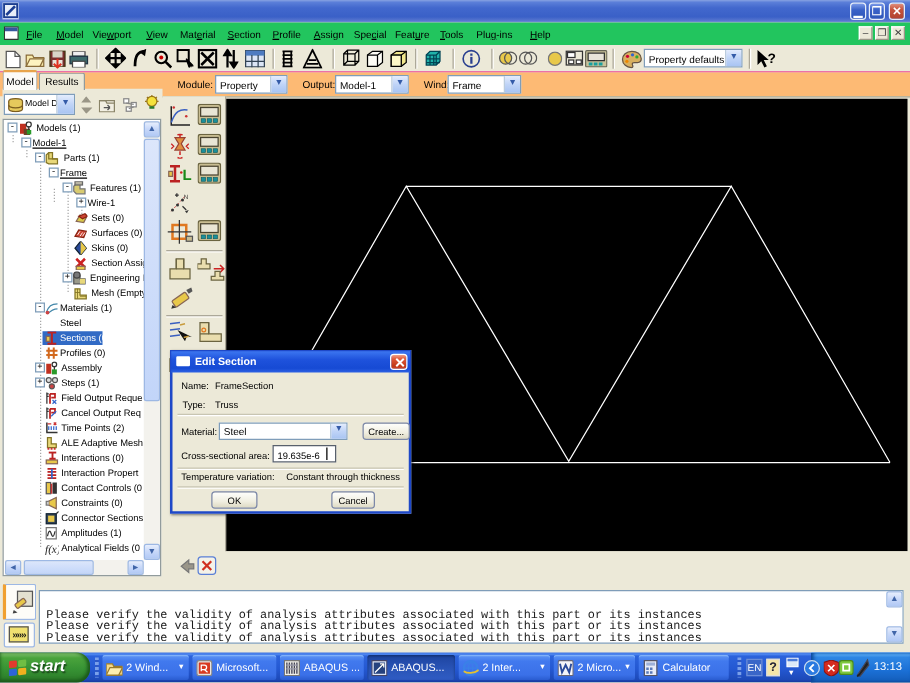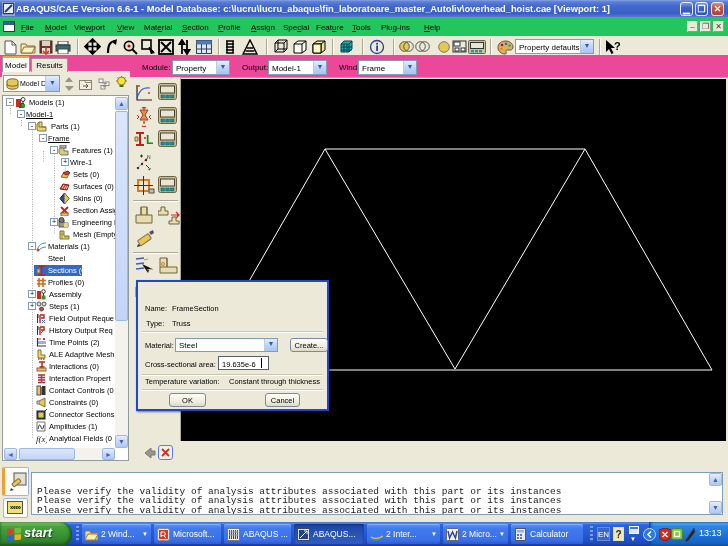--- a/index.html
+++ b/index.html
@@ -10,24 +10,24 @@
 #titlebar{left:0;top:0;width:728px;height:18px;background:linear-gradient(180deg,#88a3e2 0%,#5b7fd9 10%,#4268cd 35%,#3a60c7 75%,#5776cf 92%,#7d92da 100%);color:#fff;font-weight:bold;font-size:9.3px}
 #titlebar .txt{left:16px;top:4px;white-space:nowrap}
 .capbtn{top:2px;width:13px;height:14px;border-radius:3px;border:1px solid #e6edf8;color:#fff;font-size:9px;text-align:center;line-height:12px}
 .bmin,.bmax{background:linear-gradient(180deg,#7a99e8,#3a62c8 40%,#2e55b8)}
 .bclose{background:linear-gradient(180deg,#e0907e,#c6523c 40%,#b04330)}
 
 #menubar{left:0;top:18px;width:728px;height:18px;background:#22c55e;font-size:8px;color:#000}
 #menubar span{position:absolute;top:5px}
 .mdibtn{top:3px;width:11px;height:11px;background:#ece9d8;border:1px solid #fff;border-right-color:#9a9687;border-bottom-color:#9a9687;color:#404040;font-size:8px;text-align:center;line-height:9px}
 
-#toolbar{left:0;top:36px;width:728px;height:22px;background:#ece9d8;border-bottom:3px solid #ec4899}
+#toolbar{left:0;top:36px;width:728px;height:22px;background:#ece9d8;border-bottom:1px solid #ec4899}
 .tsep{position:absolute;top:3px;width:1px;height:16px;background:#aca899;box-shadow:1px 0 0 #fff}
 
-#ctx{left:0;top:58px;width:728px;height:19px;background:#ec4899;font-size:8px}
+#ctx{left:0;top:58px;width:728px;height:19px;background:#fdba74;font-size:8px}
 .combo{position:absolute;height:15px;background:#fff;border:1px solid #7f9db9;font-size:8px;color:#000}
 .combo .cbtxt{position:absolute;left:3px;top:2.5px;white-space:nowrap}
 .cbbtn{position:absolute;right:0;top:0;width:13px;height:13px;background:linear-gradient(180deg,#e3ecfd,#c0d4f7 50%,#a8c4f2);border-left:1px solid #bcd;color:#345ba8;font-size:7px;text-align:center;line-height:13px}
 .cbbtn:after{content:"▼";position:relative;top:-1px}
 
 .tab{position:absolute;font-size:8px;text-align:center;border:1px solid #919b9c;border-bottom:none;border-radius:2px 2px 0 0}
 
 #treewrap{left:2px;top:71px;width:128px;height:390px;background:#ece9d8}
 #treebox{left:2px;top:95px;width:127px;height:366px;background:#fff;border:1px solid #919b9c;overflow:hidden}
 .trow{position:absolute;white-space:nowrap;font-size:7.5px;color:#000;height:12px;line-height:11.5px}
@@ -55,21 +55,20 @@
 </style>
 </head>
 <body>
 
 <div class="a" id="titlebar">
   <svg class="a" style="left:2px;top:2px" width="13" height="14">
       <rect x="0" y="0" width="13" height="13" fill="#1b3d91" stroke="#dce6f8" stroke-width="1"></rect>
       <rect x="2" y="2" width="9" height="9" fill="#e8eef8"></rect>
       <line x1="3" y1="10" x2="10" y2="3" stroke="#1b3d91" stroke-width="2"></line>
     </svg>
-  <div class="a txt">ABAQUS/CAE Version 6.6-1 - Model Database: c:\lucru\lucru_abaqus\fin_laboratoare_master_Autoliv\overhead_hoist.cae [Viewport: 1]</div>
   <div class="a capbtn bmin" style="left:680px">▁</div>
   <div class="a capbtn bmax" style="left:695px">❐</div>
   <div class="a capbtn bclose" style="left:711px">✕</div>
 </div>
 
 <div class="a" id="menubar">
   <svg class="a" style="left:3px;top:3px" width="12" height="11">
       <rect x="0.5" y="0.5" width="11" height="10" fill="#fff" stroke="#333"></rect>
       <rect x="1" y="1" width="10" height="3" fill="#35589e"></rect>
     </svg>
@@ -368,21 +367,21 @@
       <path d="M1.5 1v9M1 2h2M1 4h2" stroke="#333"></path>
       <path d="M4 2h4v3H5M4 2v8" stroke="#b22" stroke-width="1.4" fill="none"></path>
       <path d="M6 7l3 3M9 7l-3 3" stroke="#36c"></path>
     </svg>
 <div class="trow" style="left:46px;top:217px;color:#000;">Field Output Reque</div>
 <svg class="ticon" style="left:33px;top:229px" viewBox="0 0 11 11">
       <path d="M1.5 1v9M1 2h2M1 4h2" stroke="#333"></path>
       <path d="M4 2h4v3H5M4 2v8" stroke="#b22" stroke-width="1.4" fill="none"></path>
       <path d="M5 8l4-4" stroke="#36c"></path>
     </svg>
-<div class="trow" style="left:46px;top:229px;color:#000;">History Output Req</div>
+<div class="trow" style="left:46px;top:229px;color:#000;">Cancel Output Req</div>
 <svg class="ticon" style="left:33px;top:241px" viewBox="0 0 11 11">
       <path d="M1.5 1v8M1 9h9" stroke="#333" stroke-width="1.2"></path>
       <path d="M3 4v3M5 4v3M7 4v3M9 4v3" stroke="#36c"></path>
       <path d="M2 2h3M7 1l2 2M9 1l-2 2" stroke="#c33"></path>
     </svg>
 <div class="trow" style="left:46px;top:241px;color:#000;">Time Points (2)</div>
 <svg class="ticon" style="left:33px;top:253px" viewBox="0 0 11 11">
       <path d="M2 1h3v5h4v3H2z" fill="#e8d87a" stroke="#847526"></path>
       <path d="M2 10h7" stroke="#c33" stroke-width="1.5" stroke-dasharray="1.5 1"></path>
     </svg>
@@ -638,20 +637,29 @@
       <rect x="3.5" y="3.5" width="5" height="5" fill="none" stroke="#fff" stroke-width="1.4"></rect>
     </svg>
 <svg class="a" style="left:684px;top:4px" width="12" height="16">
       <path d="M2 14L10 2l1 4-7 9z" fill="#222" stroke="#445"></path>
       <path d="M2 14l1 1" stroke="#222" stroke-width="2"></path>
     </svg>
 <div class="a" style="left:699px;top:6px;color:#fff;font-size:9px">13:13</div>
 </div>
 
 <div class="a" id="dialog" style="left:136px;top:280px;width:193px;height:131px;background:#ece9d8;border:2px solid #1e48c8;box-shadow:1px 1px 2px rgba(0,0,0,0.5);font-size:7.5px">
+<div class="a" style="left:-1px;top:-1px;width:191px;height:17px;background:linear-gradient(180deg,#3c76f0 0%,#1e52dc 40%,#164ad4 80%,#2e62e4 100%)">
+<div class="a" style="left:4px;top:4px;width:11px;height:8px;background:#fff;border-radius:1px"></div>
+<div class="a" style="left:19px;top:2.5px;color:#fff;font-weight:bold;font-size:8.5px;white-space:nowrap">Edit Section</div>
+<div class="a" style="left:175px;top:1.5px;width:14px;height:13px;border-radius:3px;border:1px solid #fff;background:linear-gradient(180deg,#f0a088 0%,#e05838 30%,#c03818 80%,#d04828 100%)">
+        <svg class="a" style="left:2.5px;top:2px" width="8" height="8">
+          <path d="M1 1l6 6M7 1L1 7" stroke="#fff" stroke-width="1.6"></path>
+        </svg>
+      </div>
+</div>
 <div class="a" style="left:7px;top:22px">Name:</div>
     <div class="a" style="left:34px;top:22px">FrameSection</div>
 <div class="a" style="left:8px;top:37px">Type:</div>
     <div class="a" style="left:34px;top:37px">Truss</div>
 <div class="a" style="left:4px;top:49px;width:181px;height:1px;background:#c8c5b2;box-shadow:0 1px 0 #fff"></div>
 <div class="a" style="left:7px;top:59px">Material:</div>
 <div class="combo" style="left:37px;top:56px;width:103px;height:14px">
       <span class="cbtxt" style="top:2px">Steel</span>
       <span class="cbbtn" style="width:13px;height:12px;line-height:12px"></span>
     </div>

